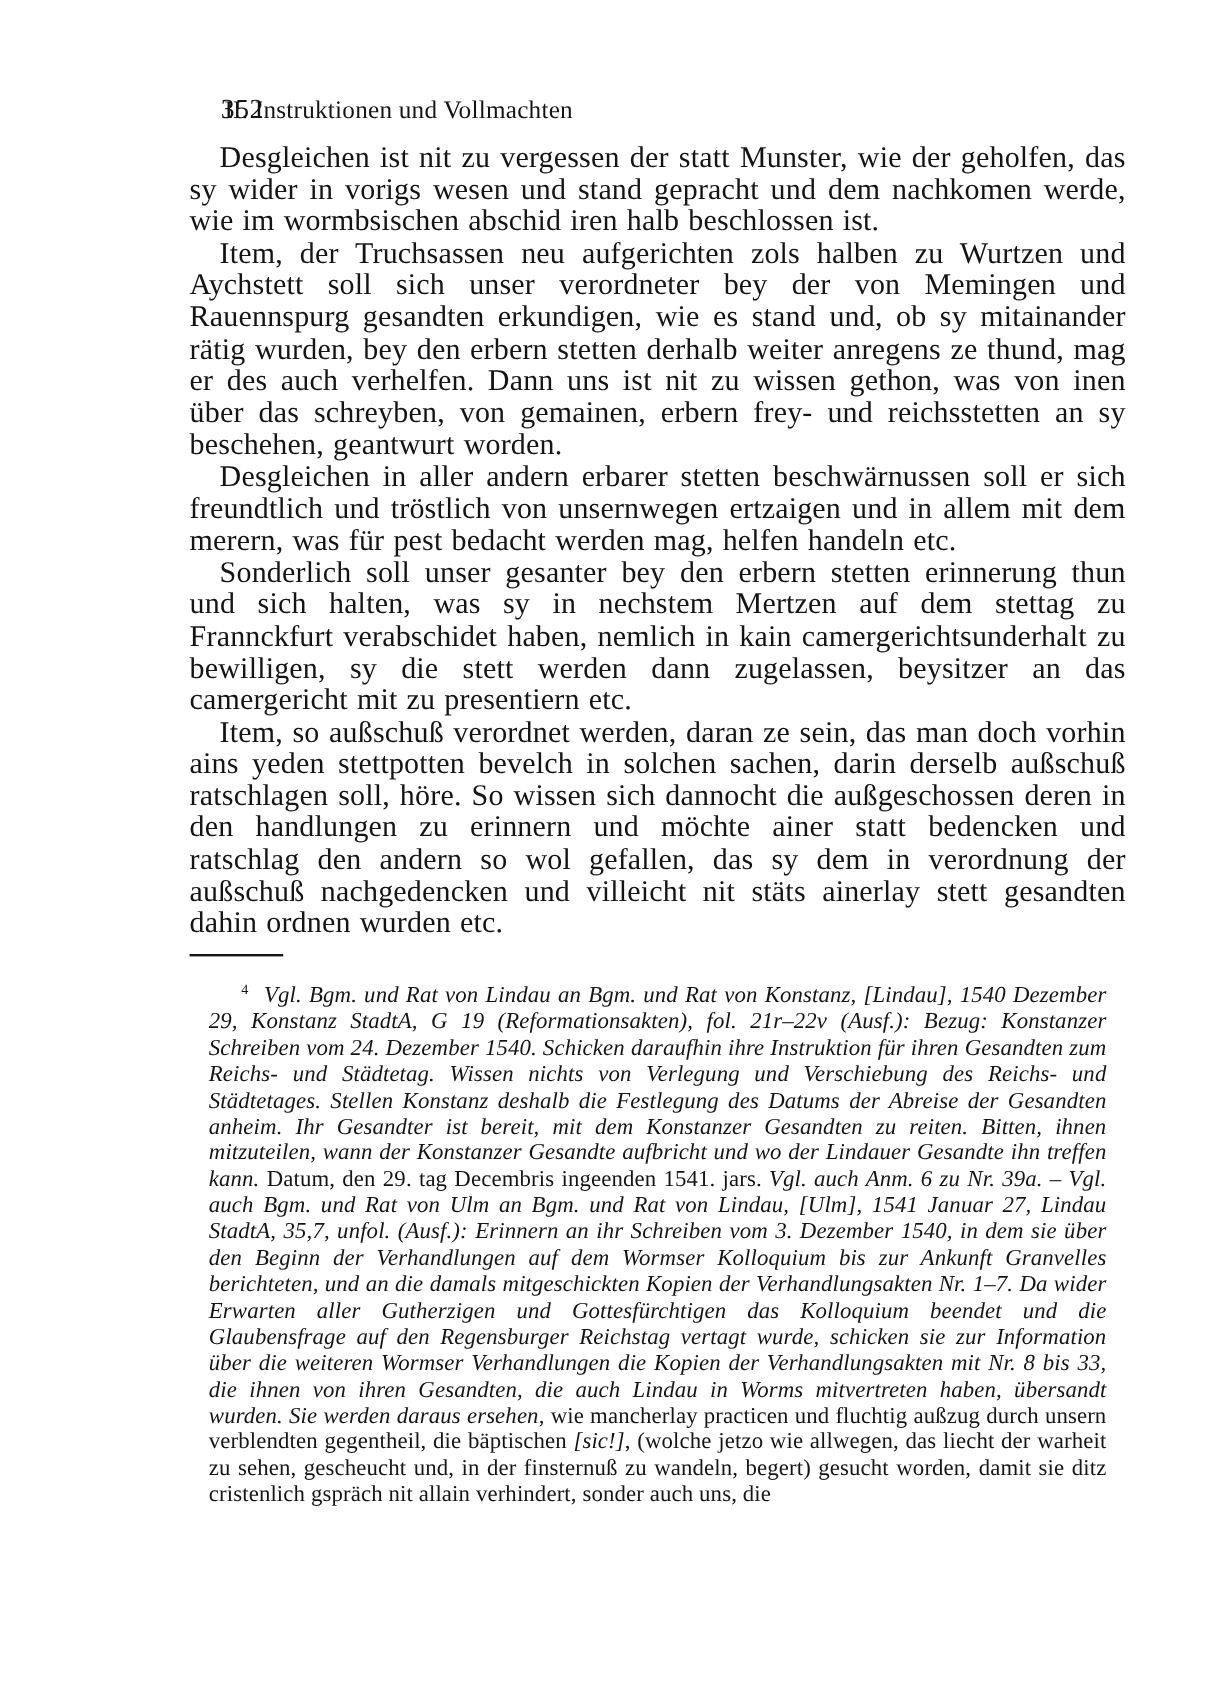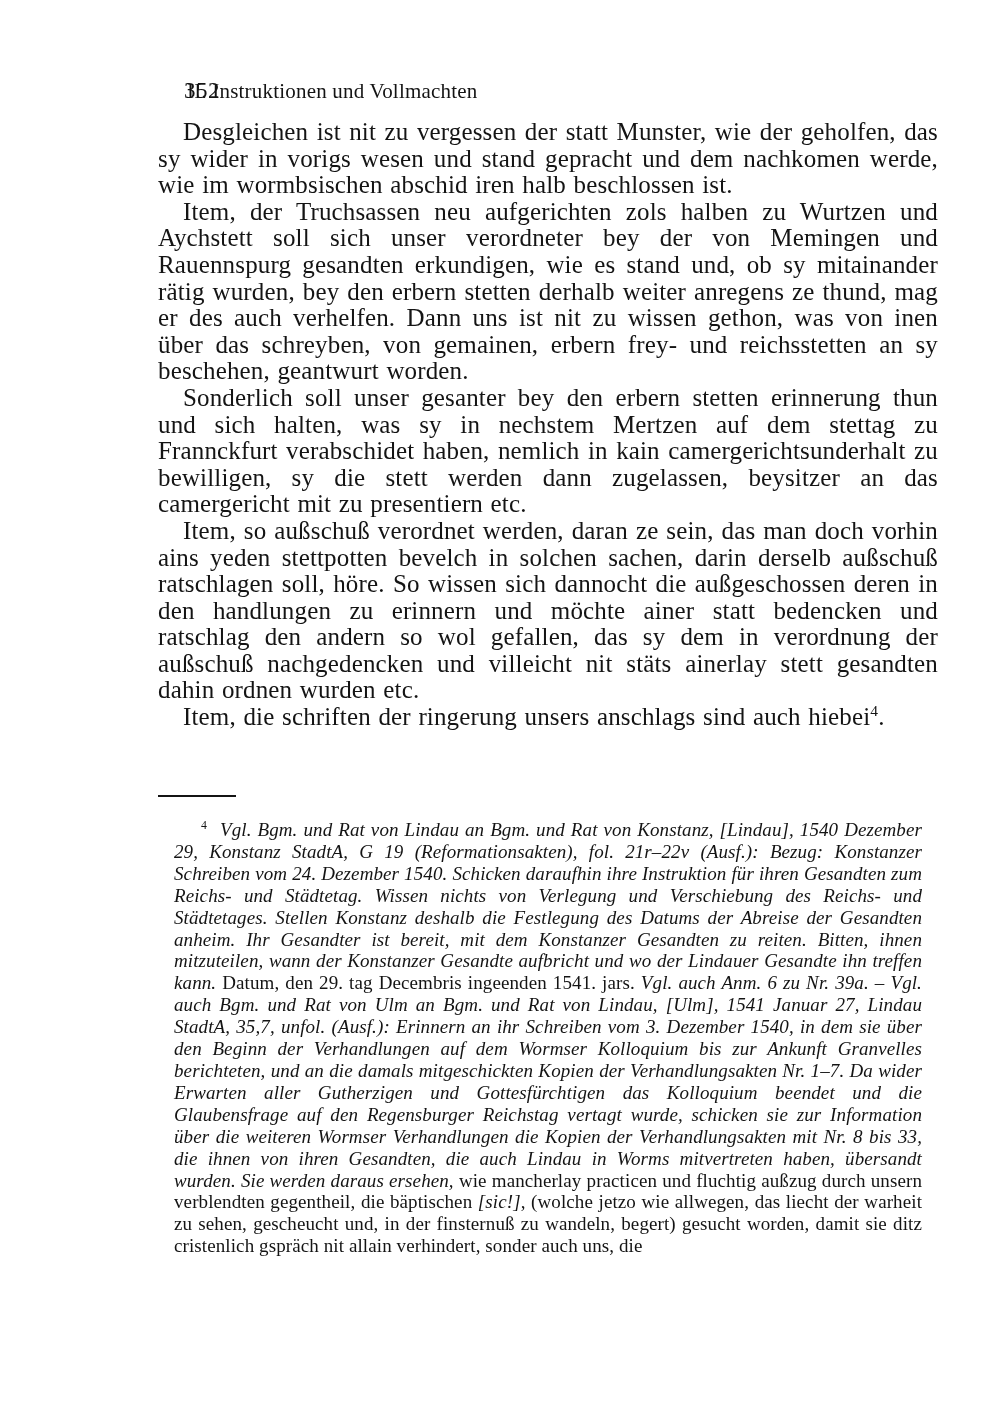--- a/index.html
+++ b/index.html
@@ -58,23 +58,23 @@
 <div class="scan-page">
 
   <header class="running-header">
     <span class="page-number">352</span>
     <div class="running-title">II. Instruktionen und Vollmachten</div>
   </header>
 
   <main class="body-text">
     <p class="para"><span class="seg-normal">Desgleichen ist nit zu vergessen der statt Munster, wie der geholfen, das sy wider in vorigs wesen und stand gepracht und dem nachkomen werde, wie im wormbsischen abschid iren halb beschlossen ist.</span></p>
     <p class="para"><span class="seg-normal">Item, der Truchsassen neu aufgerichten zols halben zu Wurtzen und Aychstett soll sich unser verordneter bey der von Memingen und Rauennspurg gesandten erkundigen, wie es stand und, ob sy mitainander rätig wurden, bey den erbern stetten derhalb weiter anregens ze thund, mag er des auch verhelfen. Dann uns ist nit zu wissen gethon, was von inen über das schreyben, von gemainen, erbern frey- und reichsstetten an sy beschehen, geantwurt worden.</span></p>
+    <p class="para"><span class="seg-normal">Desgleichen in aller andern erbarer stetten beschwärnussen soll er sich freundtlich und tröstlich von unsernwegen ertzaigen und in allem mit dem merern, was für pest bedacht werden mag, helfen handeln etc.</span></p>
     <p class="para"><span class="seg-normal">Sonderlich soll unser gesanter bey den erbern stetten erinnerung thun und sich halten, was sy in nechstem Mertzen auf dem stettag zu Frannckfurt verabschidet haben, nemlich in kain camergerichtsunderhalt zu bewilligen, sy die stett werden dann zugelassen, beysitzer an das camergericht mit zu presentiern etc.</span></p>
     <p class="para"><span class="seg-normal">Item, so außschuß verordnet werden, daran ze sein, das man doch vorhin ains yeden stettpotten bevelch in solchen sachen, darin derselb außschuß ratschlagen soll, höre. So wissen sich dannocht die außgeschossen deren in den handlungen zu erinnern und möchte ainer statt bedencken und ratschlag den andern so wol gefallen, das sy dem in verordnung der außschuß nachgedencken und villeicht nit stäts ainerlay stett gesandten dahin ordnen wurden etc.</span></p>
-    <p class="para"><span class="seg-normal">Item, die schriften der ringerung unsers anschlags sind auch hiebei</span><sup>4</sup><span class="seg-normal">.</span></p>
   </main>
 
   <div class="footnote-rule"></div>
 
   <footer class="footnote">
     <p><sup class="fn-marker">4</sup><span class="fn-body"><span class="seg-italic">Vgl. Bgm. und Rat von Lindau an Bgm. und Rat von Konstanz, [Lindau], 1540 Dezember 29, Konstanz StadtA, G 19 (Reformationsakten), fol. 21r–22v (Ausf.): Bezug: Konstanzer Schreiben vom 24. Dezember 1540. Schicken daraufhin ihre Instruktion für ihren Gesandten zum Reichs- und Städtetag. Wissen nichts von Verlegung und Verschiebung des Reichs- und Städtetages. Stellen Konstanz deshalb die Festlegung des Datums der Abreise der Gesandten anheim. Ihr Gesandter ist bereit, mit dem Konstanzer Gesandten zu reiten. Bitten, ihnen mitzuteilen, wann der Konstanzer Gesandte aufbricht und wo der Lindauer Gesandte ihn treffen kann. </span><span class="seg-normal">Datum, den 29. tag Decembris ingeenden 1541. jars. </span><span class="seg-italic">Vgl. auch Anm. 6 zu Nr. 39a. – Vgl. auch Bgm. und Rat von Ulm an Bgm. und Rat von Lindau, [Ulm], 1541 Januar 27, Lindau StadtA, 35,7, unfol. (Ausf.): Erinnern an ihr Schreiben vom 3. Dezember 1540, in dem sie über den Beginn der Verhandlungen auf dem Wormser Kolloquium bis zur Ankunft Granvelles berichteten, und an die damals mitgeschickten Kopien der Verhandlungsakten Nr. 1–7. Da wider Erwarten aller Gutherzigen und Gottesfürchtigen das Kolloquium beendet und die Glaubensfrage auf den Regensburger Reichstag vertagt wurde, schicken sie zur Information über die weiteren Wormser Verhandlungen die Kopien der Verhandlungsakten mit Nr. 8 bis 33, die ihnen von ihren Gesandten, die auch Lindau in Worms mitvertreten haben, übersandt wurden. Sie werden daraus ersehen, </span><span class="seg-normal">wie mancherlay practicen und fluchtig außzug durch unsern verblendten gegentheil, die bäptischen </span><span class="seg-italic">[sic!]</span><span class="seg-normal">, (wolche jetzo wie allwegen, das liecht der warheit zu sehen, gescheucht und, in der finsternuß zu wandeln, begert) gesucht worden, damit sie ditz cristenlich gspräch nit allain verhindert, sonder auch uns, die</span></span></p>
   </footer>
 
 </div>
 

